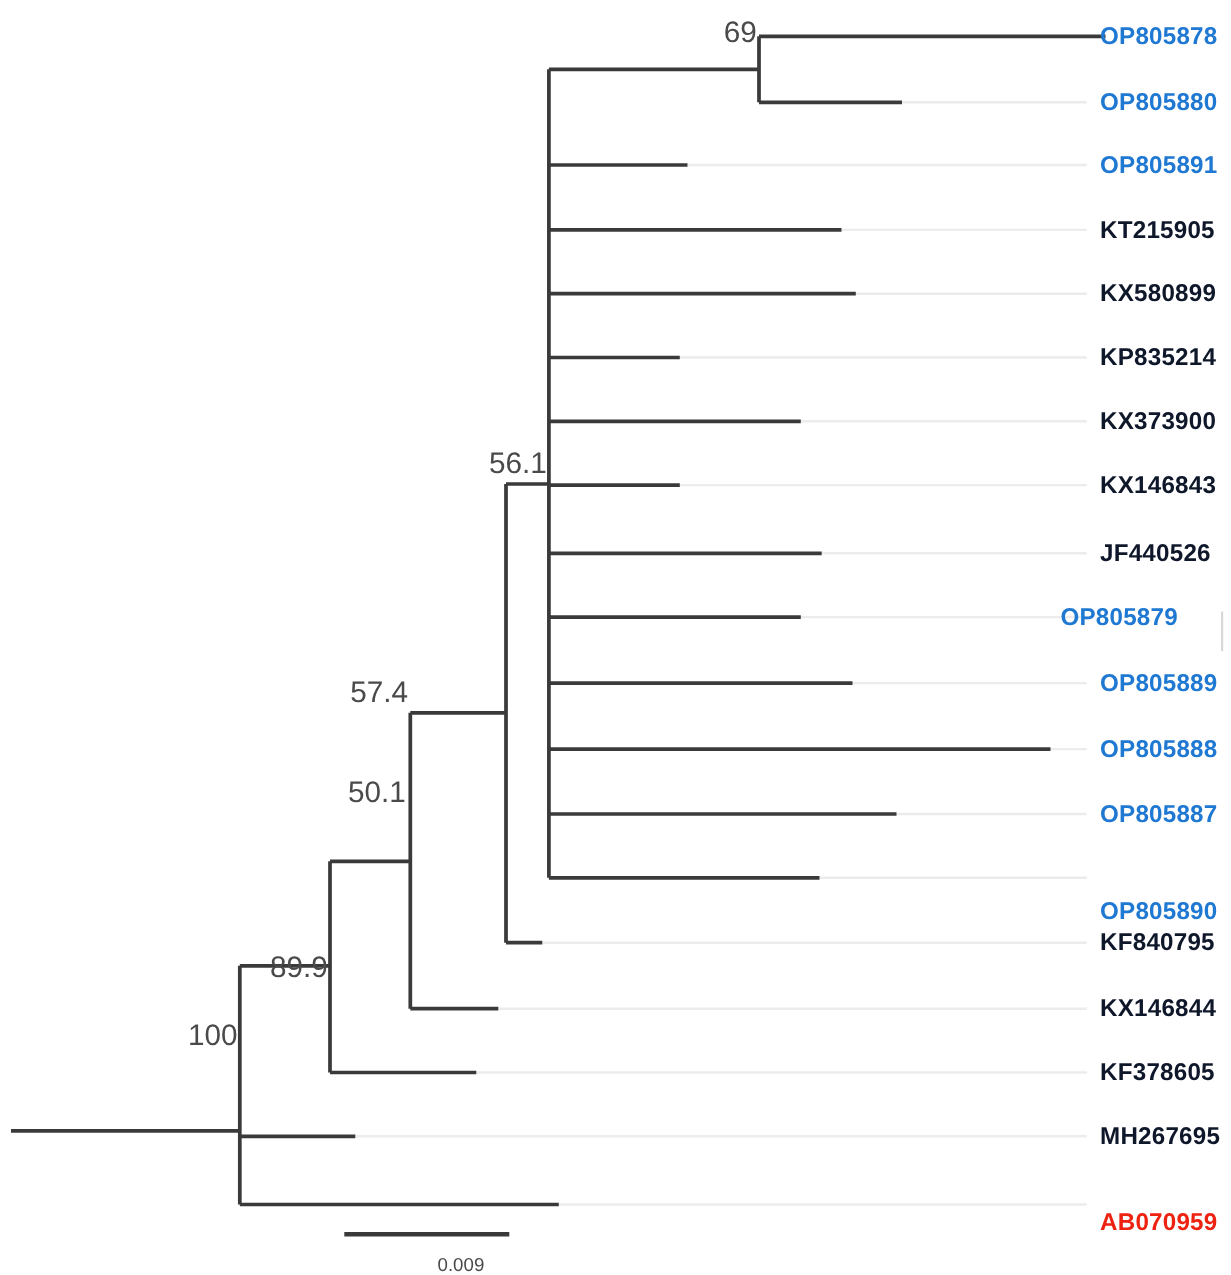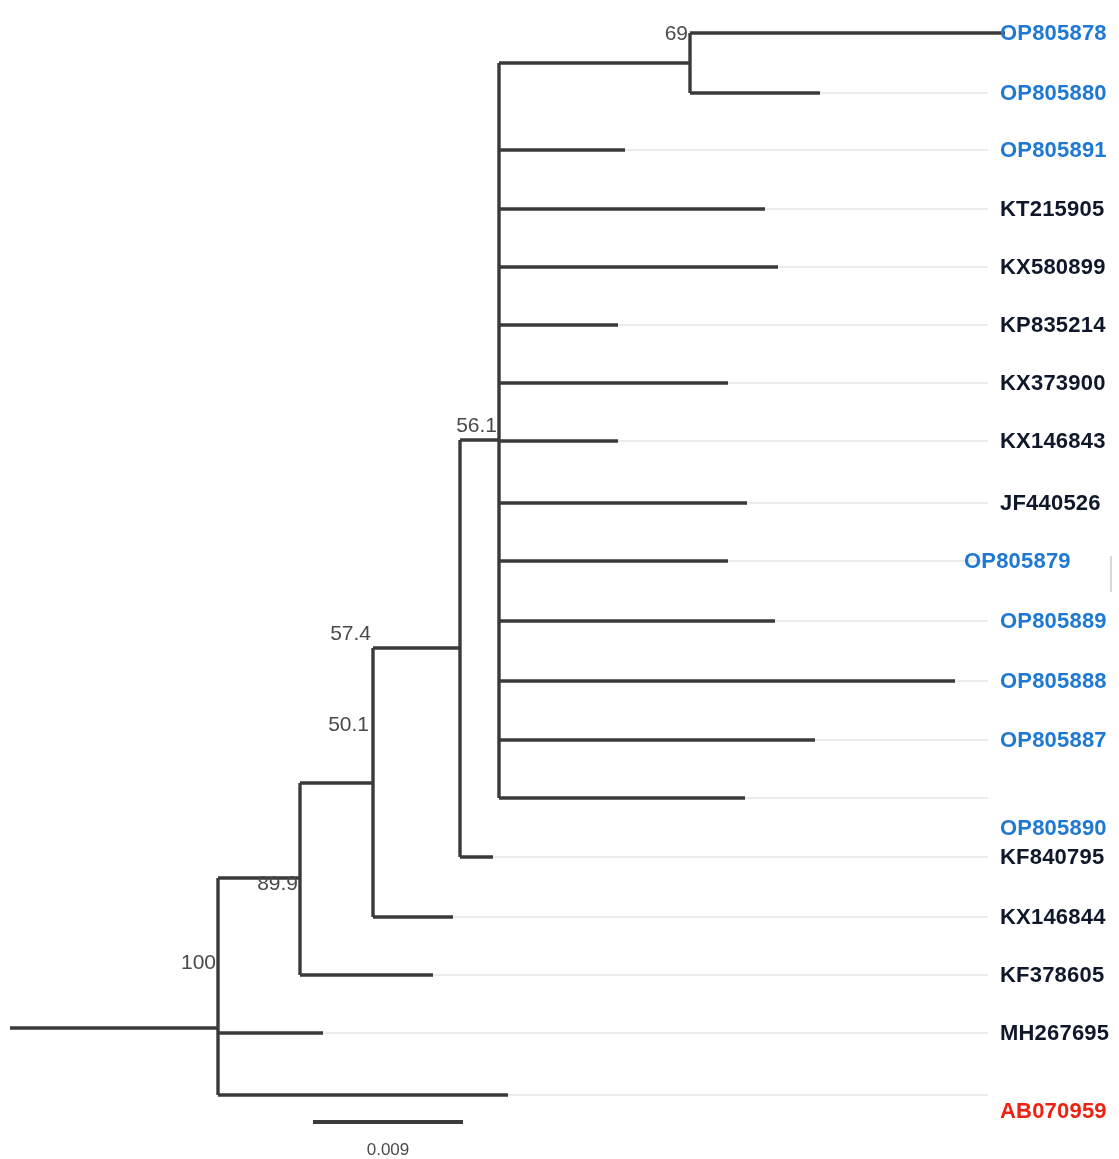--- a/index.html
+++ b/index.html
@@ -52,33 +52,34 @@
     transform: translateY(-50%);
     color: #1a1a1a;
   }
   .taxon-label.blue  { color: #1f78d1; }
   .taxon-label.red   { color: #ee2211; }
   .taxon-label.black { color: #0f172a; }
 
   .support-label {
     position: absolute;
     font-family: "Liberation Sans", sans-serif;
-    font-size: 21px;
+    font-size: 27px;
     font-weight: normal;
     color: #4a4a4a;
     white-space: nowrap;
     transform: translate(-100%, -100%);
   }
   .scale-caption {
     position: absolute;
     font-family: "Liberation Sans", sans-serif;
     font-size: 17px;
     color: #4a4a4a;
     white-space: nowrap;
     transform: translateX(-50%);
+    margin-left: 31px;
   }
   .edge-artifact {
     position: absolute;
     width: 2px;
     background: #d8d8d8;
   }
 </style>
 </head>
 <body>
 
@@ -164,20 +165,20 @@
       <div class="taxon-label black" style="left: 1000px; top: 975px;">KF378605</div>
       <div class="taxon-label black" style="left: 1000px; top: 1033px;">MH267695</div>
       <div class="taxon-label red" style="left: 1000px; top: 1095px; margin-top: 16px;">AB070959</div>
     </div>
   <div id="support-labels">
       <div class="support-label" style="left: 688px; top: 45px;">69</div>
       <div class="support-label" style="left: 497px; top: 437px;">56.1</div>
       <div class="support-label" style="left: 371px; top: 645px;">57.4</div>
       <div class="support-label" style="left: 369px; top: 736px;">50.1</div>
       <div class="support-label" style="left: 298px; top: 895px;">89.9</div>
-      <div class="support-label" style="left: 216px; top: 957px; margin-top: 17px;">100</div>
+      <div class="support-label" style="left: 216px; top: 957px;">100</div>
     </div>
 
   <div id="scale-caption" class="scale-caption" style="left: 388px; top: 1140px;">0.009</div>
 
   <div class="edge-artifact" style="left:1110px; top:556px; height:36px;"></div>
 
 </div>
 
 </body></html>

